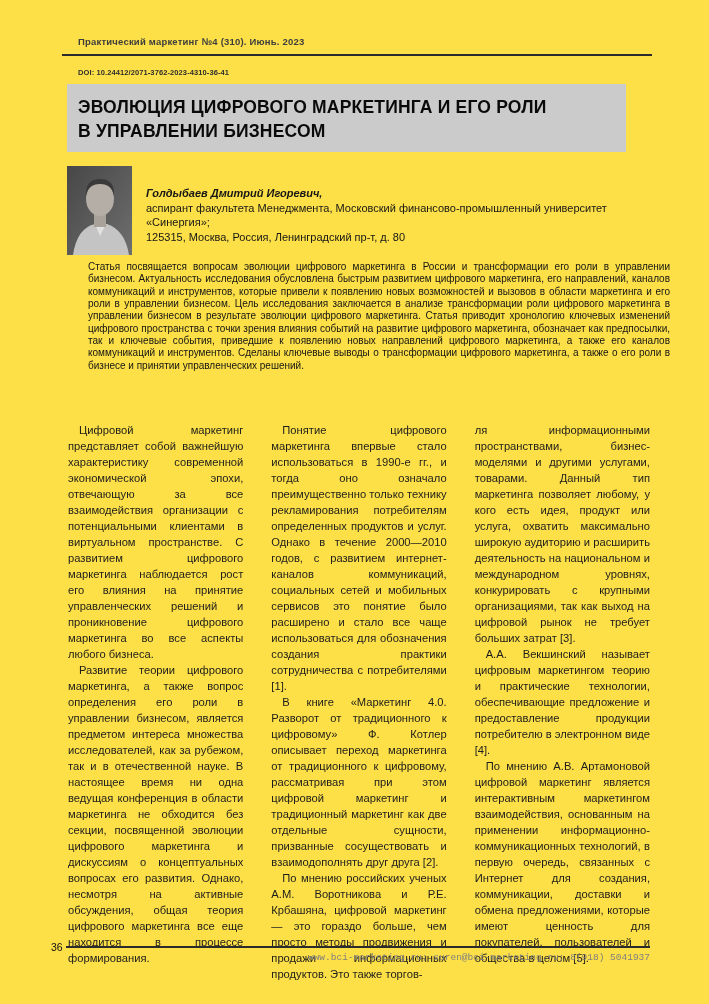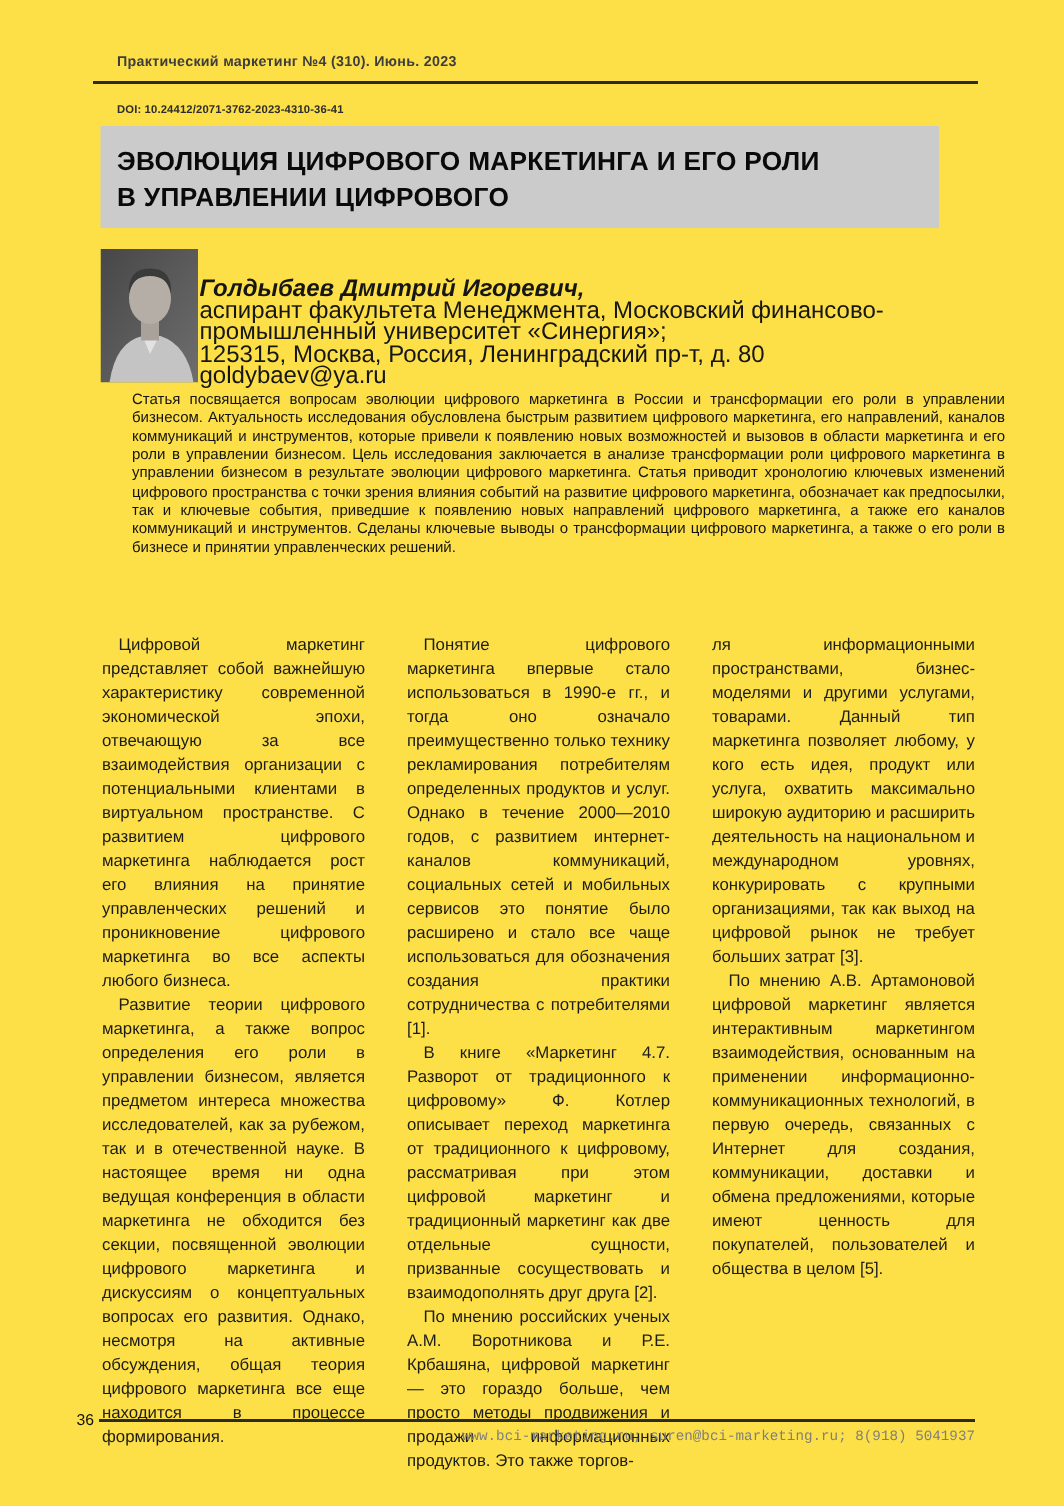--- a/index.html
+++ b/index.html
@@ -29,22 +29,22 @@
     box-sizing:border-box;padding:11px 0 0 11px;
   }
   .title-line{
     font-size:17.5px;font-weight:800;color:#0a0a0a;line-height:24px;letter-spacing:.2px;
   }
   
   .author-photo{
     position:absolute;left:67px;top:166px;width:65px;height:89px;display:block;
   }
   .author-block{
-    position:absolute;left:133px;top:186px;width:500px;
-    font-size:16px;line-height:14.5px;color:#161616;
+    position:absolute;left:146px;top:186px;width:500px;
+    font-size:11px;line-height:14.5px;color:#161616;
   }
   .author-name{font-weight:700;font-style:italic;}
   
   .abstract-text{
     position:absolute;left:68px;top:261px;width:582px;
     font-size:10px;line-height:12.35px;text-align:justify;color:#141414;margin-left:20px;
   }
   .keywords-block{
     position:absolute;left:68px;top:377px;width:582px;
     font-size:10px;line-height:12.35px;text-align:justify;color:#141414;
@@ -78,21 +78,21 @@
 <body>
 
 <div class="page">
 
   <div class="journal-masthead">Практический маркетинг №4 (310). Июнь. 2023</div>
   <div class="header-rule" style="background: rgb(43, 43, 43);"></div>
   <div class="doi-line">DOI: 10.24412/2071-3762-2023-4310-36-41</div>
 
   <div class="title-block" style="background: rgb(203, 203, 203);">
     <div class="title-line">ЭВОЛЮЦИЯ ЦИФРОВОГО МАРКЕТИНГА И ЕГО РОЛИ</div>
-    <div class="title-line">В УПРАВЛЕНИИ ЦИФРОВОГО</div>
+    <div class="title-line">В УПРАВЛЕНИИ БИЗНЕСОМ</div>
   </div>
 
   <svg class="author-photo" viewBox="0 0 65 89" xmlns="http://www.w3.org/2000/svg" aria-hidden="true">
     <defs>
       <linearGradient id="bgGrad" x1="0" y1="0" x2="1" y2="1">
         <stop offset="0" stop-color="#474747"></stop>
         <stop offset="1" stop-color="#6e6e6e"></stop>
       </linearGradient>
     </defs>
     <rect x="0" y="0" width="65" height="89" fill="url(#bgGrad)"></rect>
@@ -103,38 +103,38 @@
     <rect x="27" y="48" width="12" height="13" fill="#a8a29b"></rect>
 
     <ellipse cx="33" cy="33" rx="14" ry="17" fill="#b5aea6"></ellipse>
 
     <path d="M19 30 Q18 13 33 13 Q48 13 47 30 Q45 18 33 18 Q21 18 19 30 Z" fill="#3a3a3a"></path>
   </svg>
   <div class="author-block">
     <div class="author-name">Голдыбаев Дмитрий Игоревич,</div>
     <div>аспирант факультета Менеджмента, Московский финансово-промышленный университет «Синергия»;</div>
     <div>125315, Москва, Россия, Ленинградский пр-т, д. 80</div>
-    <div>goldybaev@ya.ru</div>
   </div>
 
   <div class="abstract-text">Статья посвящается вопросам эволюции цифрового маркетинга в России и трансформации его роли в управлении бизнесом. Актуальность исследования обусловлена быстрым развитием цифрового маркетинга, его направлений, каналов коммуникаций и инструментов, которые привели к появлению новых возможностей и вызовов в области маркетинга и его роли в управлении бизнесом. Цель исследования заключается в анализе трансформации роли цифрового маркетинга в управлении бизнесом в результате эволюции цифрового маркетинга. Статья приводит хронологию ключевых изменений цифрового пространства с точки зрения влияния событий на развитие цифрового маркетинга, обозначает как предпосылки, так и ключевые события, приведшие к появлению новых направлений цифрового маркетинга, а также его каналов коммуникаций и инструментов. Сделаны ключевые выводы о трансформации цифрового маркетинга, а также о его роли в бизнесе и принятии управленческих решений.</div>
 
 
   <div class="body-columns">
     <div class="body-column">
         <p class="indent">Цифровой маркетинг представляет собой важнейшую характеристику современной экономической эпохи, отвечающую за все взаимодействия организации с потенциальными клиентами в виртуальном пространстве. С развитием цифрового маркетинга наблюдается рост его влияния на принятие управленческих решений и проникновение цифрового маркетинга во все аспекты любого бизнеса.</p>
         <p class="indent">Развитие теории цифрового маркетинга, а также вопрос определения его роли в управлении бизнесом, является предметом интереса множества исследователей, как за рубежом, так и в отечественной науке. В настоящее время ни одна ведущая конференция в области маркетинга не обходится без секции, посвященной эволюции цифрового маркетинга и дискуссиям о концептуальных вопросах его развития. Однако, несмотря на активные обсуждения, общая теория цифрового маркетинга все еще находится в процессе формирования.</p>
       </div>
     <div class="body-column">
         <p class="indent">Понятие цифрового маркетинга впервые стало использоваться в 1990-е гг., и тогда оно означало преимущественно только технику рекламирования потребителям определенных продуктов и услуг. Однако в течение 2000—2010 годов, с развитием интернет-каналов коммуникаций, социальных сетей и мобильных сервисов это понятие было расширено и стало все чаще использоваться для обозначения создания практики сотрудничества с потребителями [1].</p>
-        <p class="indent">В книге «Маркетинг 4.7. Разворот от традиционного к цифровому» Ф. Котлер описывает переход маркетинга от традиционного к цифровому, рассматривая при этом цифровой маркетинг и традиционный маркетинг как две отдельные сущности, призванные сосуществовать и взаимодополнять друг друга [2].</p>
+        <p class="indent">В книге «Маркетинг 4.0. Разворот от традиционного к цифровому» Ф. Котлер описывает переход маркетинга от традиционного к цифровому, рассматривая при этом цифровой маркетинг и традиционный маркетинг как две отдельные сущности, призванные сосуществовать и взаимодополнять друг друга [2].</p>
         <p class="indent">По мнению российских ученых А.М. Воротникова и Р.Е. Крбашяна, цифровой маркетинг — это гораздо больше, чем просто методы продвижения и продажи информационных продуктов. Это также торгов-</p>
       </div>
     <div class="body-column">
         <p class="">ля информационными пространствами, бизнес-моделями и другими услугами, товарами. Данный тип маркетинга позволяет любому, у кого есть идея, продукт или услуга, охватить максимально широкую аудиторию и расширить деятельность на национальном и международном уровнях, конкурировать с крупными организациями, так как выход на цифровой рынок не требует больших затрат [3].</p>
+        <p class="indent">А.А. Векшинский называет цифровым маркетингом теорию и практические технологии, обеспечивающие предложение и предоставление продукции потребителю в электронном виде [4].</p>
         <p class="indent">По мнению А.В. Артамоновой цифровой маркетинг является интерактивным маркетингом взаимодействия, основанным на применении информационно-коммуникационных технологий, в первую очередь, связанных с Интернет для создания, коммуникации, доставки и обмена предложениями, которые имеют ценность для покупателей, пользователей и общества в целом [5].</p>
       </div>
   </div>
 
   <div class="page-number">36</div>
   <div class="footer-rule" style="background: rgb(43, 43, 43);"></div>
   <div class="footer-contact" style="color: rgb(127, 127, 127);">www.bci-marketing.ru; suren@bci-marketing.ru; 8(918) 5041937</div>
 
 </div>
 

